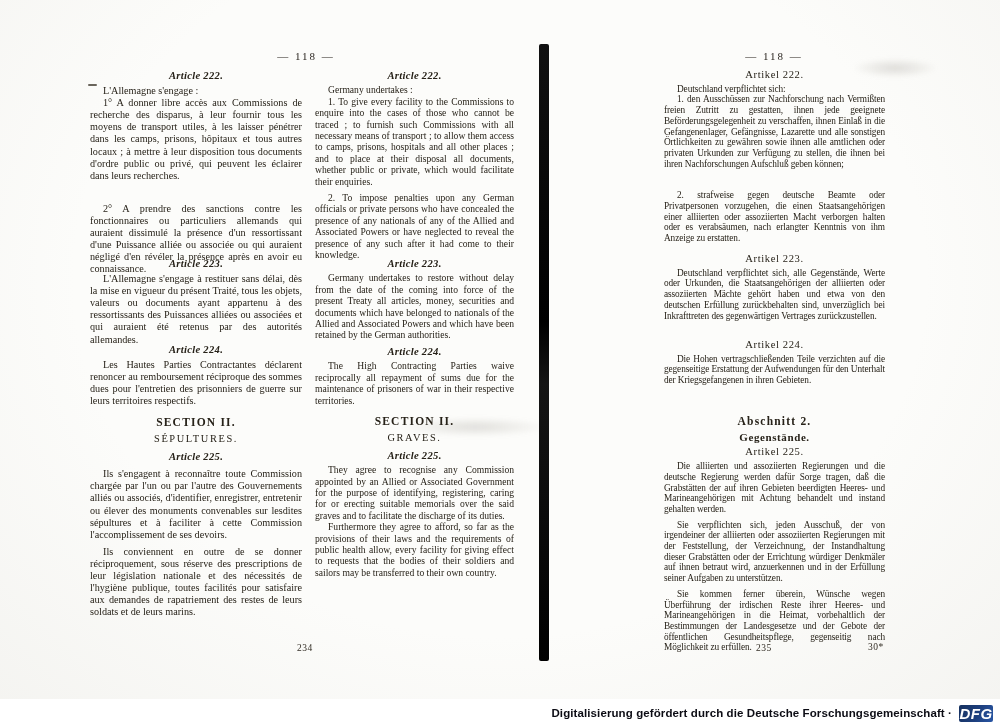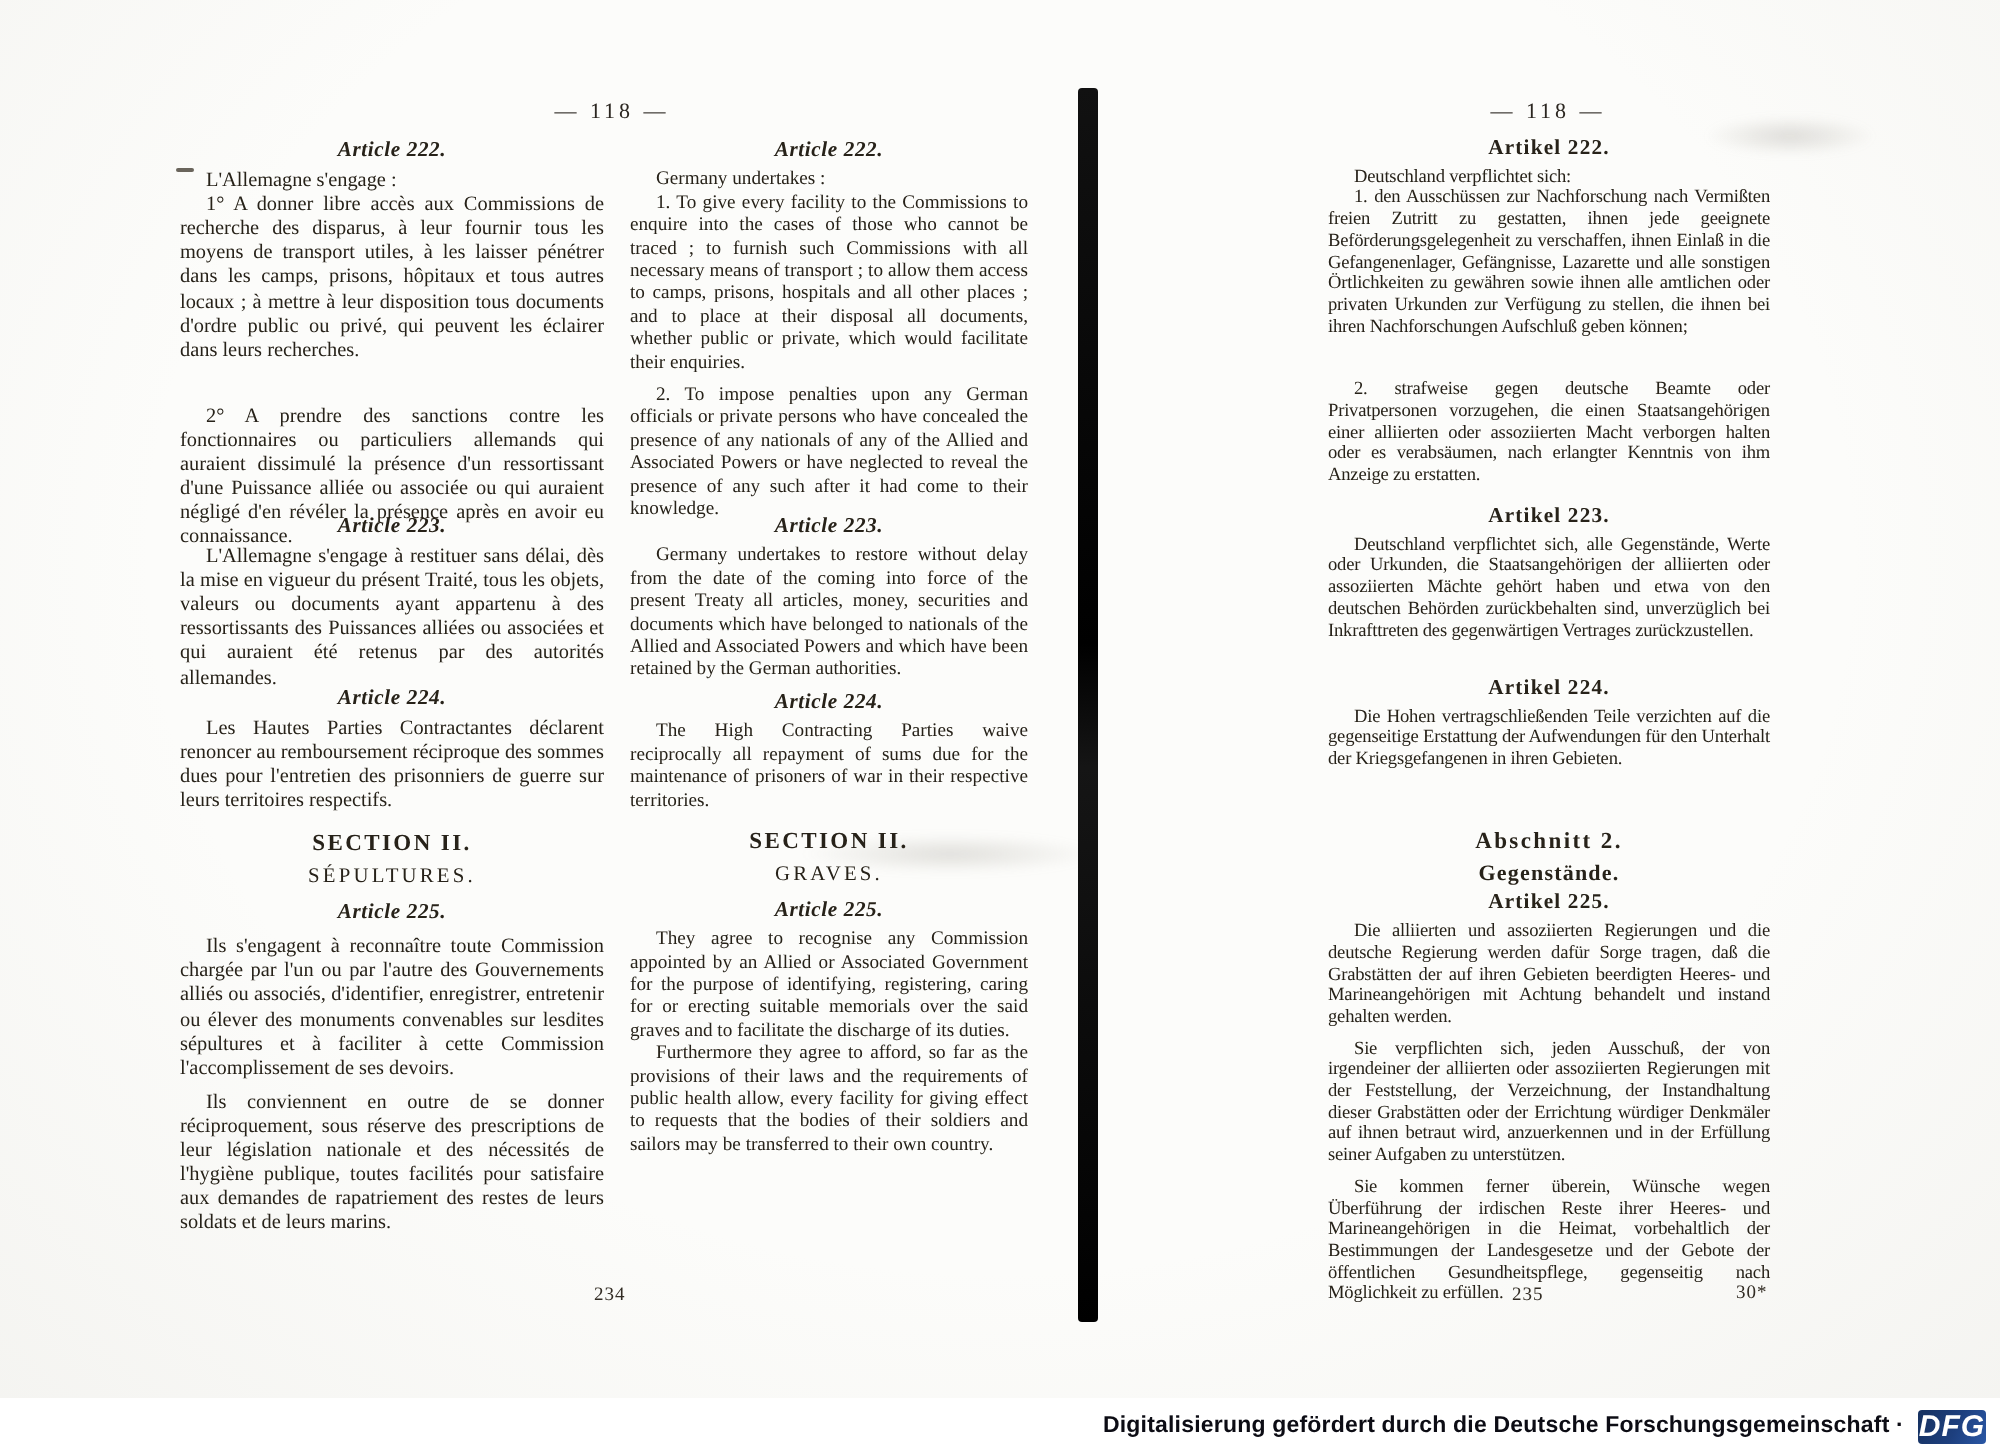--- a/index.html
+++ b/index.html
@@ -33,21 +33,21 @@
   .col-de { left:664px; top:66px; width:221px; font-size:9.3px;  line-height:10.7px;
             font-weight:500; letter-spacing:-0.1px; }
   p.body { text-align:justify; }
   p.ind { text-indent:13px; }
   .gap { margin-top:21px; }
   .gap-sm { margin-top:5px; }
   .art-head {
     text-align:center; font-weight:bold; font-style:italic;
     font-size:10.6px; margin-bottom:3px; letter-spacing:0.3px;
   }
-  .de .art-head, .art-head.de-style { font-style:normal; font-weight:700; letter-spacing:0.6px; }
+  .de .art-head, .art-head.de-style { font-style:normal; font-weight:400; letter-spacing:0.6px; }
   .sec-head {
     text-align:center; font-weight:bold; font-size:11.5px;
     letter-spacing:1.2px; margin-bottom:5px;
   }
   .sec-sub {
     text-align:center; font-size:10.4px; letter-spacing:1.6px; margin-bottom:6px;
   }
   .sec-sub-de {
     text-align:center; font-size:11px; font-weight:700; letter-spacing:0.6px; margin-bottom:5px;
   }
@@ -143,21 +143,21 @@
 
   <div class="col col-de de">
     <div class="sect" style="top:4px;">
       <div class="art-head">Artikel 222.</div>
       <p class="body ind">Deutschland verpflichtet sich:</p>
       <p class="body ind">1. den Ausschüssen zur Nachforschung nach Vermißten freien Zutritt zu gestatten, ihnen jede geeignete Beförderungsgelegenheit zu verschaffen, ihnen Einlaß in die Gefangenenlager, Gefängnisse, Lazarette und alle sonstigen Örtlichkeiten zu gewähren sowie ihnen alle amtlichen oder privaten Urkunden zur Verfügung zu stellen, die ihnen bei ihren Nachforschungen Aufschluß geben können;</p>
       <p class="body ind gap">2. strafweise gegen deutsche Beamte oder Privatpersonen vorzugehen, die einen Staatsangehörigen einer alliierten oder assoziierten Macht verborgen halten oder es verabsäumen, nach erlangter Kenntnis von ihm Anzeige zu erstatten.</p>
     </div>
     <div class="sect" style="top:188px;">
       <div class="art-head">Artikel 223.</div>
-      <p class="body ind">Deutschland verpflichtet sich, alle Gegenstände, Werte oder Urkunden, die Staatsangehörigen der alliierten oder assoziierten Mächte gehört haben und etwa von den deutschen Behörden zurückbehalten sind, unverzüglich bei Inkrafttreten des gegenwärtigen Vertrages zurückzustellen.</p>
+      <p class="body ind">Deutschland verpflichtet sich, alle Gegenstände, Werte oder Urkunden, die Staatsangehörigen der alliierten oder assoziierten Mächte gehört haben und etwa von den deutschen Erfüllung zurückbehalten sind, unverzüglich bei Inkrafttreten des gegenwärtigen Vertrages zurückzustellen.</p>
     </div>
     <div class="sect" style="top:274px;">
       <div class="art-head">Artikel 224.</div>
       <p class="body ind">Die Hohen vertragschließenden Teile verzichten auf die gegenseitige Erstattung der Aufwendungen für den Unterhalt der Kriegsgefangenen in ihren Gebieten.</p>
     </div>
     <div class="sect" style="top:350px;">
       <div class="sec-head">Abschnitt 2.</div>
       <div class="sec-sub-de">Gegenstände.</div>
       <div class="art-head">Artikel 225.</div>
       <p class="body ind">Die alliierten und assoziierten Regierungen und die deutsche Regierung werden dafür Sorge tragen, daß die Grabstätten der auf ihren Gebieten beerdigten Heeres- und Marineangehörigen mit Achtung behandelt und instand gehalten werden.</p>

